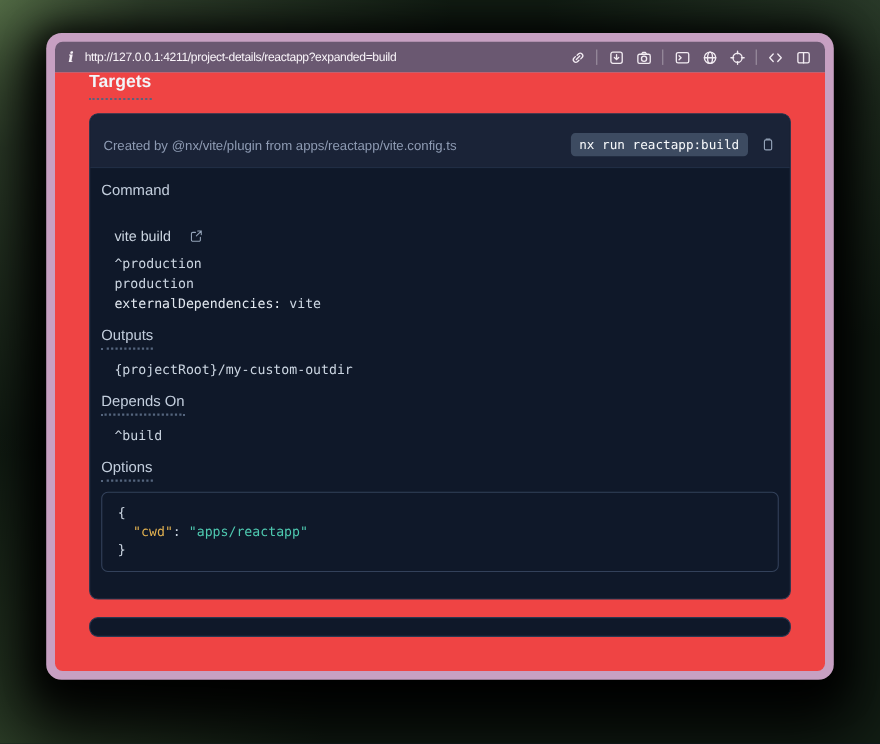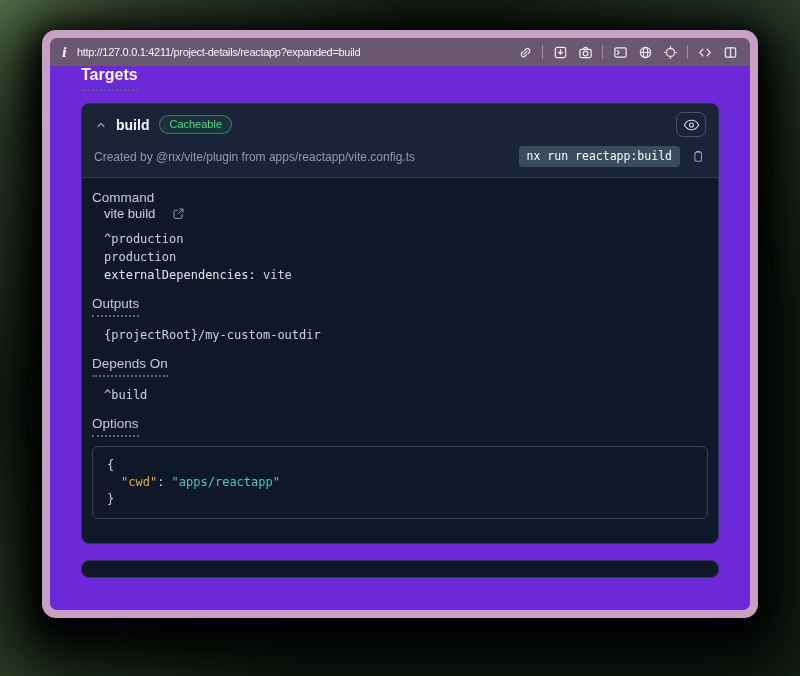--- a/index.html
+++ b/index.html
@@ -40,21 +40,21 @@
   }
   .tb-spacer { flex:1; }
   .tb-icon {
     width:16px; height:16px; display:flex; align-items:center; justify-content:center;
     margin-left:9px; cursor:pointer;
   }
   .tb-icon svg { stroke:#f2ebf2; fill:none; stroke-width:1.3; stroke-linecap:round; stroke-linejoin:round; }
   .tb-sep { width:1px; height:14px; background:rgba(255,255,255,0.35); margin-left:9px; }
   
   .content {
-    flex:1; background:#6d28d9;
+    flex:1; background:#ef4444;
     border-radius:0 0 7px 7px;
     overflow:hidden;
     padding:0 31px;
   }
   .page-heading {
     display:inline-block;
     margin-top:-5px;
     font-size:16px; font-weight:700; color:#f1f5f9;
     border-bottom:2px dotted #55657e; padding-bottom:5px;
   }
@@ -91,21 +91,21 @@
     margin-left:auto; background:#3d4b61; color:#f8fafc;
     font-family:"DejaVu Sans Mono", monospace; font-size:11.5px;
     padding:3px 8px 4px; border-radius:4px; white-space:nowrap;
   }
   .copy-icon { width:16px; height:16px; margin-left:10px; display:flex; align-items:center; justify-content:center; cursor:pointer; }
   .copy-icon svg { stroke:#94a3b8; fill:none; stroke-width:1.2; }
   .card-body { padding:12px 10px 24px; }
   .sec-label { color:#c3cedd; font-size:13.5px; margin-top:12px; }
   .sec-label.first { margin-top:0; }
   .sec-value {
-    margin-top:1px; padding-left:12px; color:#cbd5e1; font-size:13px;
+    margin-top:27px; padding-left:12px; color:#cbd5e1; font-size:13px;
     display:flex; align-items:center; gap:17px;
   }
   .ext-link { width:14px; height:14px; display:flex; cursor:pointer; }
   .ext-link svg { stroke:#94a3b8; fill:none; stroke-width:1.2; stroke-linecap:round; }
   .mono-block { margin-top:9px; }
   .mono-line {
     padding-left:12px; color:#cbd5e1; line-height:18px;
     font-family:"DejaVu Sans Mono", monospace; font-size:12px;
   }
   .bold-key { font-weight:400; color:#e2e8f0; }
@@ -185,35 +185,20 @@
     </div>
   </div>
 
   <div class="content">
 
     <span class="page-heading">Targets</span>
 
     
     <div class="card build">
       <div class="card-header">
-        <div class="hrow">
-          <span class="chev">
-            <svg width="12" height="12" viewBox="0 0 16 16">
-                <path d="M4 10l4-4 4 4"></path>
-              </svg>
-          </span>
-          <span class="target-name">build</span>
-          <span class="badge">Cacheable</span>
-          <button class="eye-btn">
-            <svg width="17" height="14" viewBox="0 0 18 14">
-              <path d="M1.5 7C3 3.9 5.8 2 9 2s6 1.9 7.5 5C15 10.1 12.2 12 9 12S3 10.1 1.5 7z"></path>
-              <circle cx="9" cy="7" r="2.1"></circle>
-            </svg>
-          </button>
-        </div>
         <div class="hrow2">
           <span class="created-by">Created by @nx/vite/plugin from apps/reactapp/vite.config.ts</span>
           <span class="chip">nx run reactapp:build</span>
           <span class="copy-icon">
             <svg width="14" height="15" viewBox="0 0 16 16">
               <rect x="4.5" y="3" width="7.5" height="10.5" rx="1.6"></rect>
               <path d="M6.5 3V2.2h3.5V3"></path>
             </svg>
           </span>
         </div>

